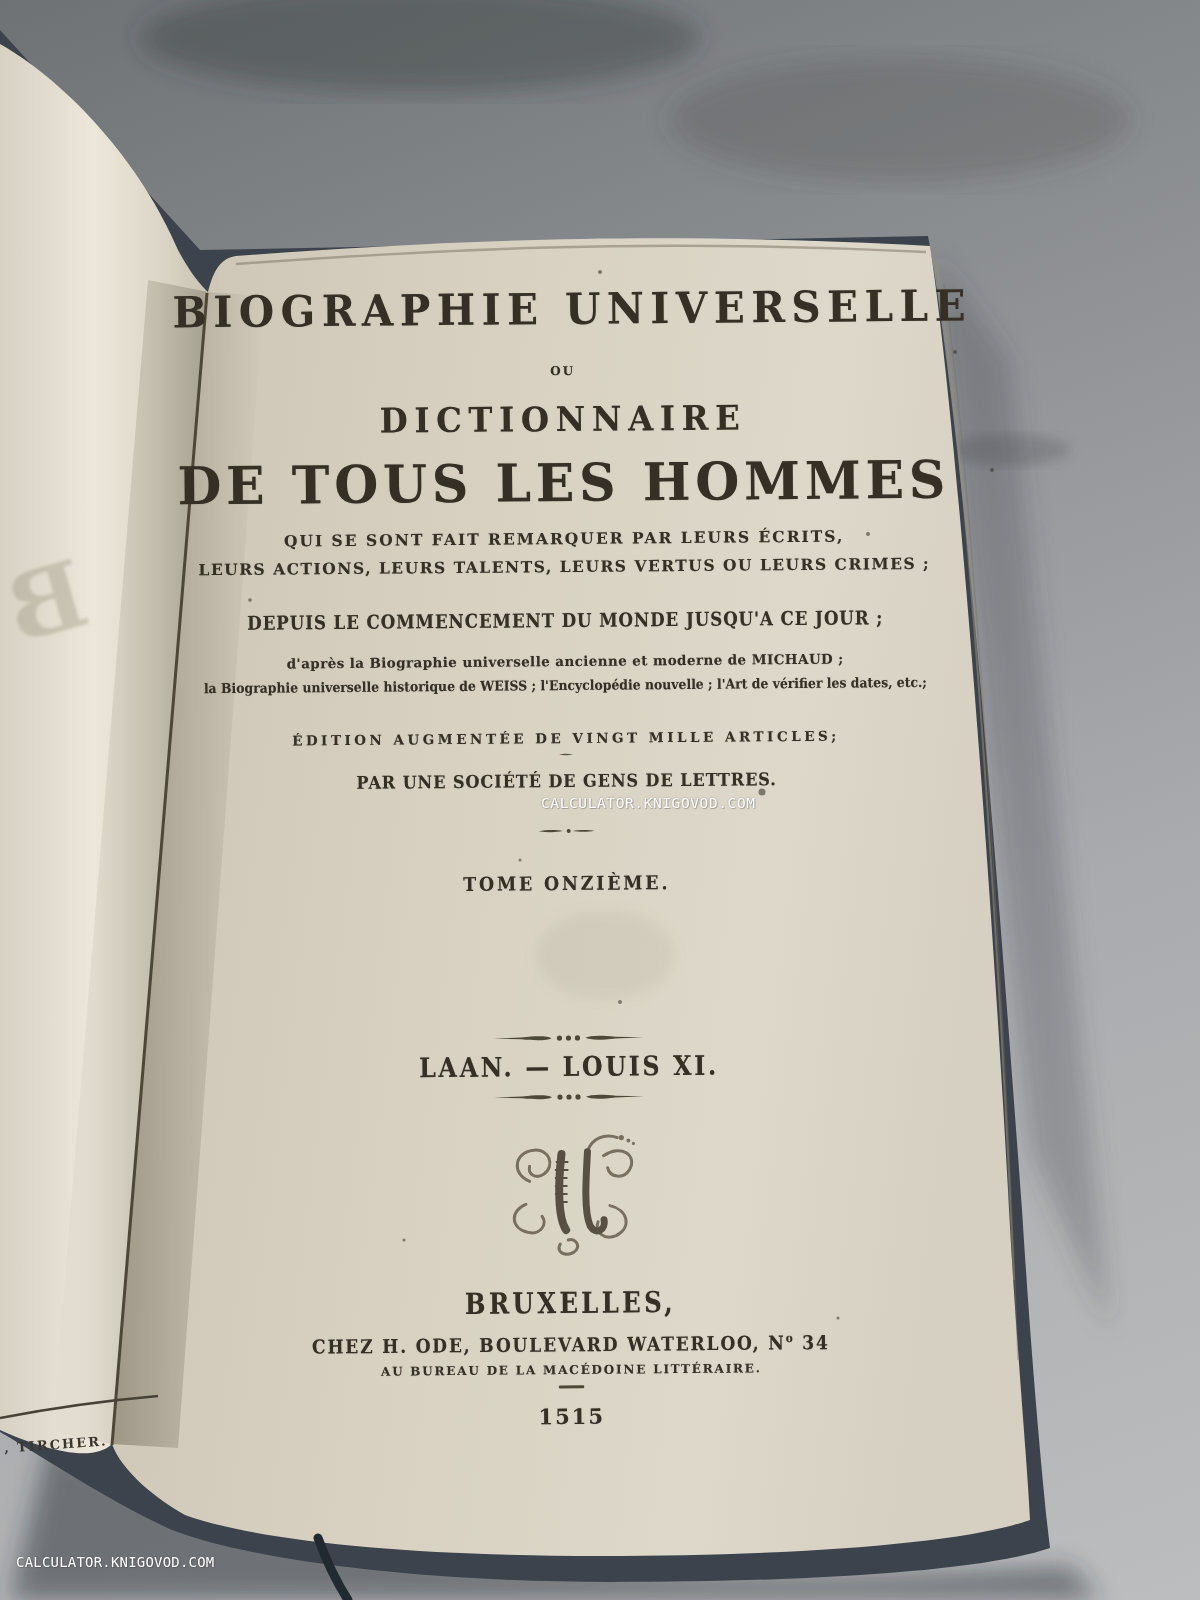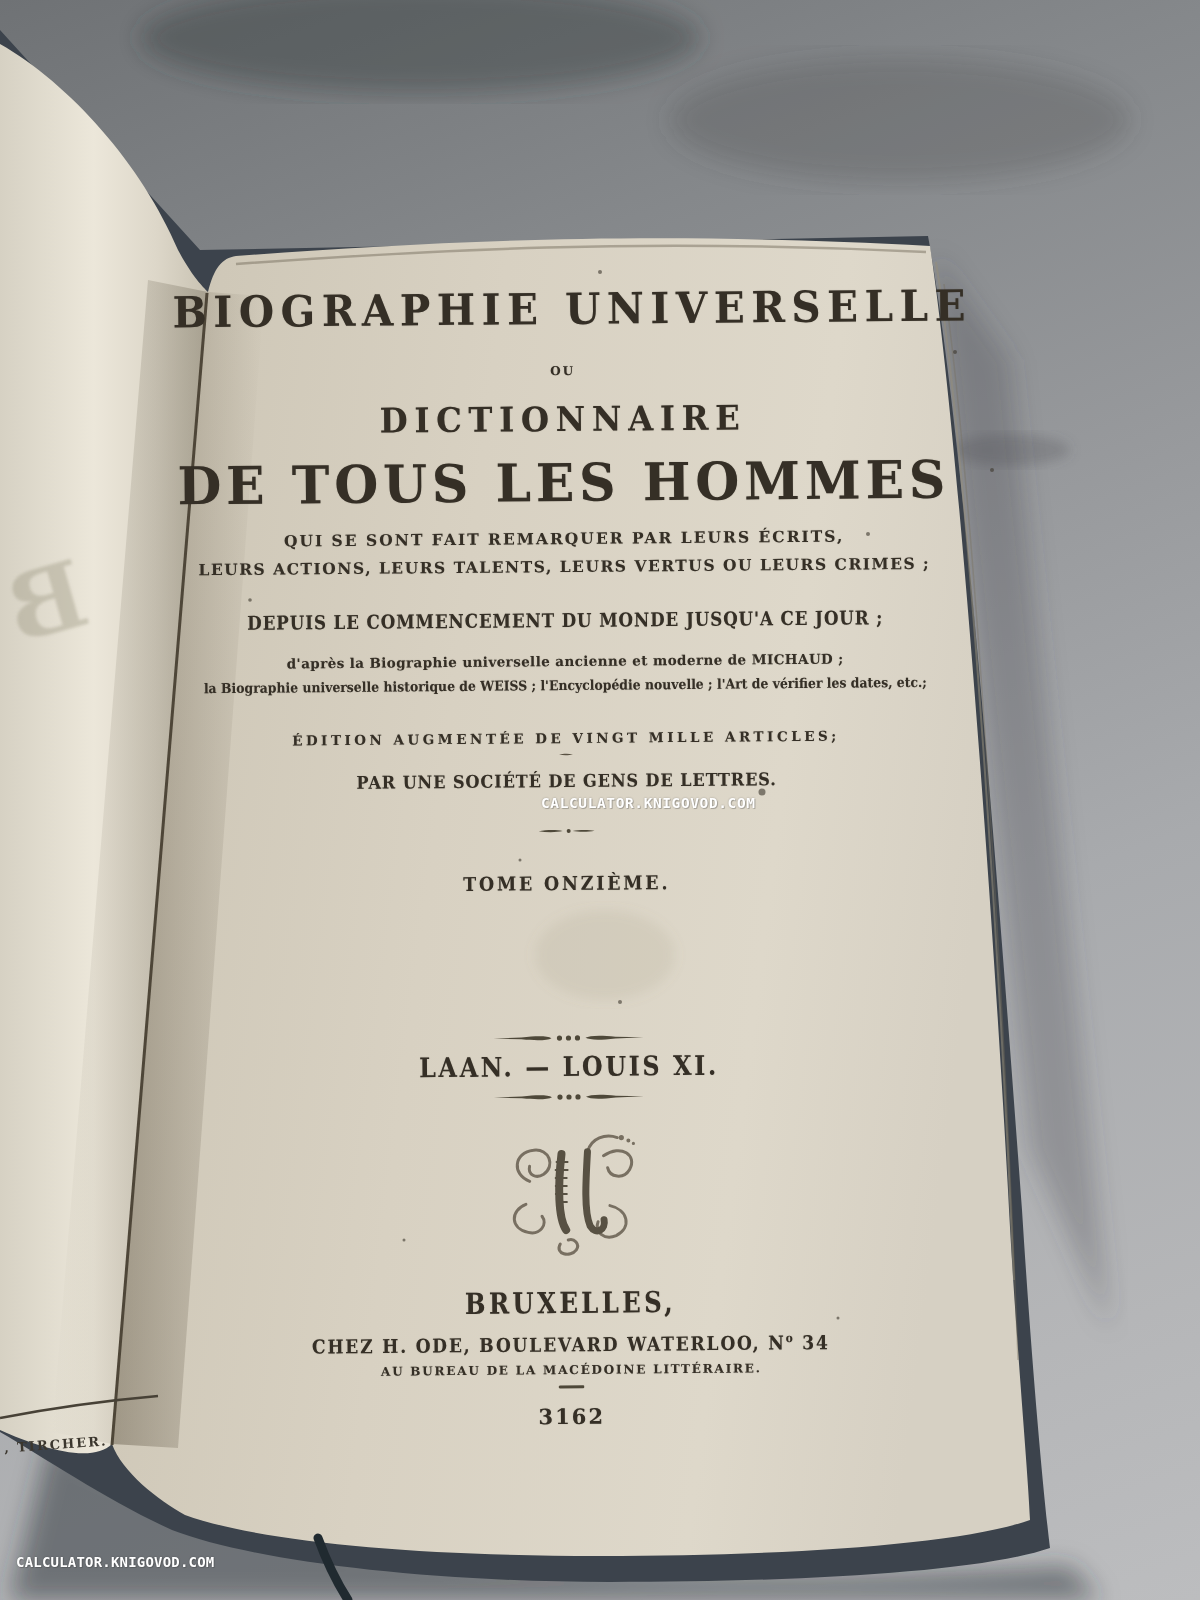--- a/index.html
+++ b/index.html
@@ -50,21 +50,21 @@
   .l-year{top:1404px;font-size:21px;letter-spacing:2px;font-weight:bold;}
   .o-dash1{top:752px;} .o-dashdot{top:827px;} .o-rule1{top:1032px;}
   .o-rule2{top:1091px;} .o-dash2{top:1384px;} .o-monogram{top:1126px;}
   
   .showthrough{position:absolute;left:8px;top:548px;font-size:92px;font-weight:bold;
     color:rgba(158,152,132,.42);transform:scaleX(-1) rotate(16deg);filter:blur(1.5px);}
   .printer-frag{position:absolute;left:4px;top:1437px;font-size:13px;font-weight:bold;
     letter-spacing:2px;color:#3b362d;transform:rotate(-4deg);}
   
   .wm{position:absolute;color:#fff;font-family:"DejaVu Sans Mono","Liberation Mono",monospace;
-    font-weight:bold;text-shadow:0 0 2px rgba(20,20,20,.3),1px 1px 0 rgba(60,60,60,.25);}
+    font-weight:normal;text-shadow:0 0 2px rgba(20,20,20,.3),1px 1px 0 rgba(60,60,60,.25);}
   .wm-center{left:541px;top:795px;font-size:14.5px;letter-spacing:.6px;}
   .wm-bottom{left:16px;top:1554px;font-size:14px;letter-spacing:.2px;}
 </style>
 </head>
 <body>
 
 <div class="photo">
 
   <svg class="shapes" viewBox="0 0 1200 1600">
     <defs>
@@ -256,19 +256,19 @@
     <div class="line sc l-bureau">
       <span>AU BUREAU DE LA MACÉDOINE LITTÉRAIRE.</span></div>
 
     <div class="orn o-dash2">
       <svg width="26" height="6" viewBox="0 0 26 6">
           <rect x="0" y="1.5" width="26" height="3" rx="1.5" fill="#4e4839"></rect>
         </svg>
     </div>
 
     <div class="line l-year">
-      <span>3162</span></div>
+      <span>1515</span></div>
   </div>
 
   <div class="wm wm-center">CALCULATOR.KNIGOVOD.COM</div>
   <div class="wm wm-bottom">CALCULATOR.KNIGOVOD.COM</div>
 
 </div>
 
 </body></html>

